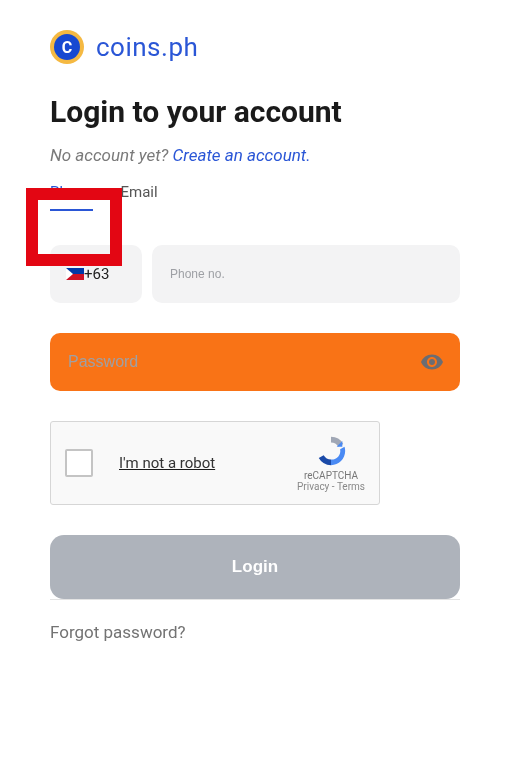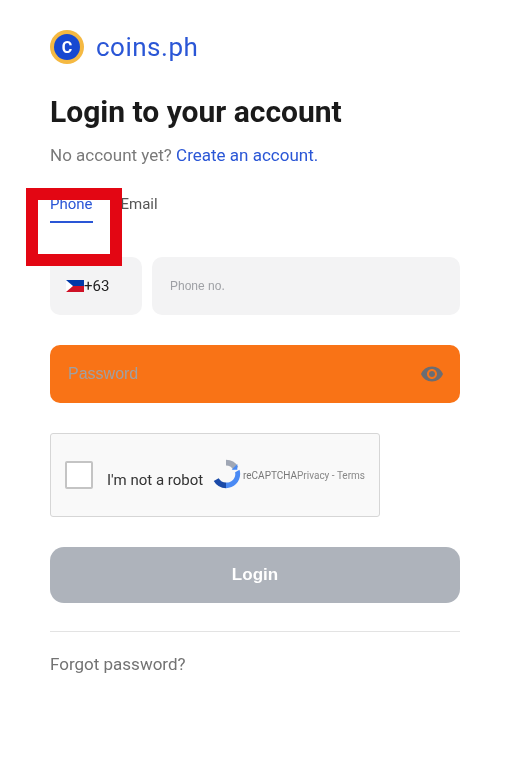--- a/index.html
+++ b/index.html
@@ -23,21 +23,21 @@
       width: 26px; height: 26px; border-radius: 50%;
       background: #1749d1; display: flex; align-items: center; justify-content: center;
       color: #ffffff; font-weight: 700; font-size: 16px;
     }
     .brand-text { color: #2a56d6; font-size: 26px; font-weight: 400; letter-spacing: 0.5px; }
     
     
     .page-title { font-size: 30px; font-weight: 700; color: #1a1a1a; margin-bottom: 16px; }
     
     
-    .no-account { font-size: 17px; color: #7a7a7a; margin-bottom: 30px; }
+    .no-account { font-size: 17px; color: #7a7a7a; margin-bottom: 18px; font-style: italic; }
     .no-account a { color: #2a56d6; text-decoration: none; }
     
     
     .tabs { display: flex; gap: 28px; margin-bottom: 34px; position: relative; }
     .tab { font-size: 15px; color: #555; cursor: pointer; padding-bottom: 10px; position: relative; text-align: right; }
     .tab.active { color: #2a56d6; }
     .tab.active::after {
       content: ""; position: absolute; bottom: 0; left: 0; right: 0;
       height: 2px; background: #2a56d6;
     }
@@ -86,37 +86,37 @@
     .password-input::placeholder { color: #9ea0a5; }
     .eye-icon { width: 24px; height: 24px; cursor: pointer; fill: #6b6d73; }
     
     
     .recaptcha {
       border: 1px solid #d6d6d6; background: #f9f9f9; border-radius: 3px;
       height: 84px; display: flex; align-items: center; padding: 0 14px;
       justify-content: space-between; margin-bottom: 30px;
       width: 330px;
     }
-    .recaptcha-left { display: flex; align-items: flex-end; gap: 14px; }
+    .recaptcha-left { display: flex; align-items: center; gap: 26px; text-decoration: underline; }
     .recaptcha-checkbox {
       width: 28px; height: 28px; border: 2px solid #c4c4c4; border-radius: 2px;
       background: #ffffff; cursor: pointer;
     }
     .recaptcha-label { font-size: 15px; color: #333; }
-    .recaptcha-right { text-align: center; display: flex; flex-direction: row; align-items: center; }
+    .recaptcha-right { text-align: center; display: flex; flex-direction: column; align-items: center; }
     .recaptcha-logo { width: 34px; height: 34px; margin-bottom: 2px; }
     .recaptcha-brand { font-size: 10px; color: #777; }
     .recaptcha-links { font-size: 10px; color: #888; }
     .recaptcha-links span { cursor: pointer; }
     
     
     .login-btn {
-      width: 100%; height: 56px; border: none; border-radius: 14px;
+      width: 100%; height: 64px; border: none; border-radius: 14px;
       background: #aeb3bb; color: #ffffff; font-size: 17px; font-weight: 600;
-      cursor: pointer; margin-bottom: 28px;
+      cursor: pointer; 
     }
     
     hr.div { border: none; border-top: 1px solid #e3e3e3; margin-bottom: 22px; }
     
     .forgot { color: #737373; font-size: 17px; text-decoration: none; }
   </style>
 </head>
 <body>
 
 

